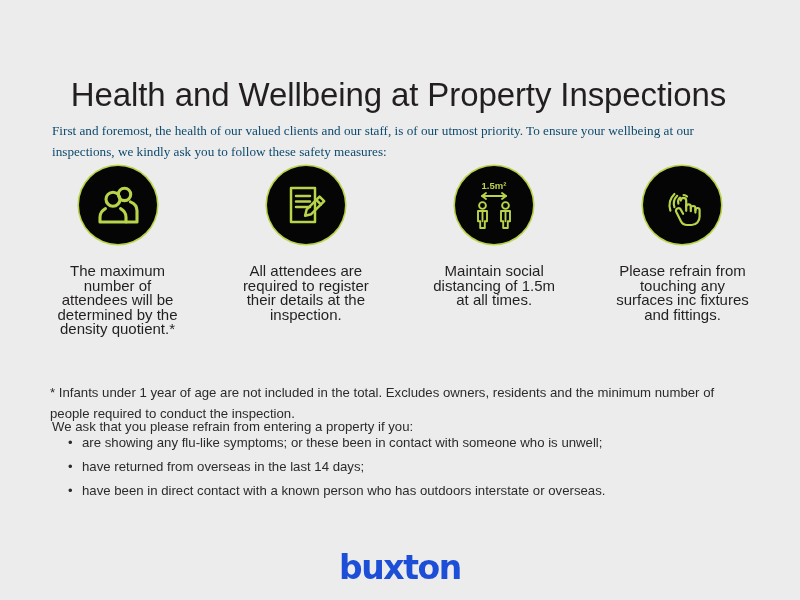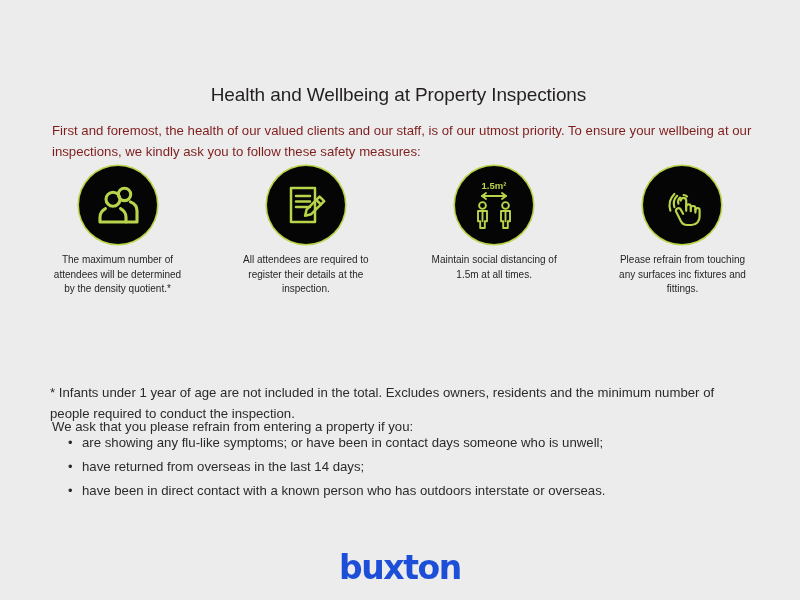--- a/index.html
+++ b/index.html
@@ -21,38 +21,39 @@
     background: #ececec;
   }
 
   
   .title {
     position: absolute;
     top: 50px;
     left: 0;
     width: 797px;
     text-align: center;
-    font-size: 19px;
+    font-size: 33px;
     font-weight: 400;
     letter-spacing: -0.1px;
     color: #231f20;
     line-height: 34px;
     white-space: nowrap;
     margin-top: 28px;
   }
 
   
   .intro {
     position: absolute;
     top: 108px;
     left: 52px;
     width: 700px;
     font-size: 13.2px;
     line-height: 20.5px;
-    color: #7f1d1d;
+    color: #0c4a6e;
+    font-family: Liberation Serif, serif;
   }
 
   
   .icon-row {
     position: absolute;
     top: 166px;
     left: 50px;
     width: 700px;
     display: flex;
     justify-content: space-between;
@@ -73,23 +74,23 @@
     box-shadow: 0 0 0 1.6px #b8d44a;
     display: flex;
     align-items: center;
     justify-content: center;
     flex: none;
   }
   .icon-circle svg {
     display: block;
   }
   .icon-caption {
-    margin-top: 9px;
+    margin-top: 20px;
     text-align: center;
-    font-size: 10px;
+    font-size: 15px;
     line-height: 14.6px;
     color: #231f20;
   }
 
   
   .footnote {
     position: absolute;
     top: 370px;
     left: 50px;
     width: 705px;
@@ -216,20 +217,20 @@
     </div>
 
 
   </div>
 
   <p class="footnote">* Infants under 1 year of age are not included in the total. Excludes owners, residents and the minimum number of people required to conduct the inspection.</p>
 
   <p class="lead-in">We ask that you please refrain from entering a property if you:</p>
 
   <ul class="bullets">
-    <li>are showing any flu-like symptoms; or have been in contact days someone who is unwell;</li>
+    <li>are showing any flu-like symptoms; or these been in contact with someone who is unwell;</li>
     <li>have returned from overseas in the last 14 days;</li>
     <li>have been in direct contact with a known person who has outdoors interstate or overseas.</li>
   </ul>
 
   <div class="logo">buxton</div>
 
 </div>
 
 </body></html>

